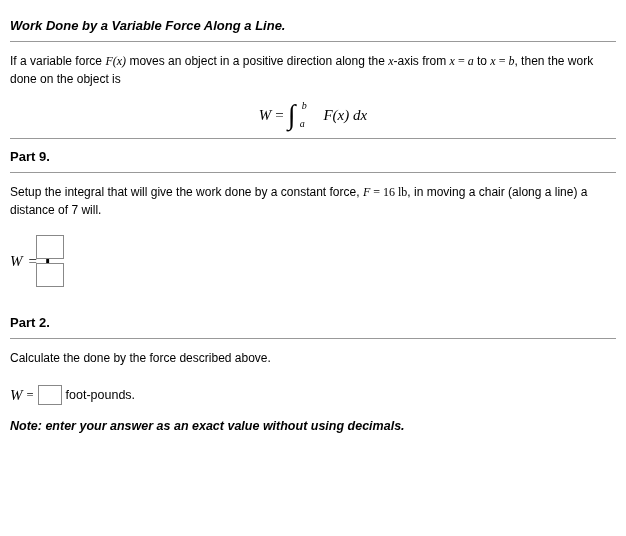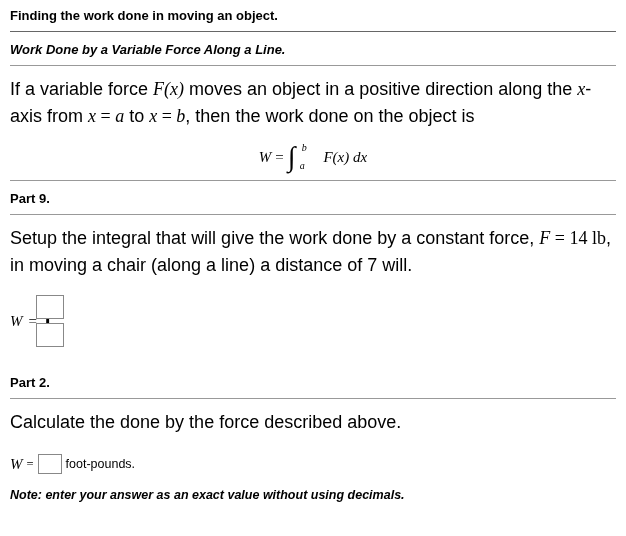--- a/index.html
+++ b/index.html
@@ -24,21 +24,21 @@
     font-weight: bold;
     font-size: 13px;
     padding-top: 10px;
     padding-bottom: 8px;
     border-bottom: 1px solid #999;
     font-style: italic;
   }
   .para {
     padding: 10px 0;
     line-height: 1.5;
-    font-size: 18px;
+    font-size: 12px;
   }
   .formula-center {
     text-align: center;
     padding: 6px 0 12px 0;
     font-family: "Times New Roman", serif;
     font-style: italic;
     font-size: 15px;
     border-bottom: 1px solid #999;
   }
   .formula-center .eq {
@@ -128,21 +128,20 @@
   }
   .answer-inline {
      display:inline-flex; align-items:center; gap:4px;
   }
 </style>
 </head>
 <body>
 
 <div class="container">
 
-  <div class="main-title">Finding the work done in moving an object.</div>
 
   <div class="section-title">Work Done by a Variable Force Along a Line.</div>
 
   <div class="para">
     <span>If a variable force </span><span class="mathvar">F(x)</span><span> moves an object in a positive direction along the </span><span class="mathvar">x</span><span>-axis from </span><span class="mathvar">x</span><span class="upright"> = </span><span class="mathvar">a</span><span> to </span><span class="mathvar">x</span><span class="upright"> = </span><span class="mathvar">b</span><span>, then the work done on the object is</span>
   </div>
 
   <div class="formula-center">
     <span class="eq">
       <span>W</span>
@@ -153,21 +152,21 @@
       </span>
       <span style="margin-left:24px;">
         <span>F</span><span>(x)</span><span> d</span><span>x</span>
       </span>
     </span>
   </div>
 
   <div class="part-head">Part 9.</div>
 
   <div class="para">
-    <span>Setup the integral that will give the work done by a constant force, </span><span class="mathvar">F</span><span class="upright"> = </span><span class="upright">14 lb</span><span>, in moving a chair (along a line) a distance of </span><span>7</span><span> will.</span>
+    <span>Setup the integral that will give the work done by a constant force, </span><span class="mathvar">F</span><span class="upright"> = </span><span class="upright">16 lb</span><span>, in moving a chair (along a line) a distance of </span><span>7</span><span> will.</span>
   </div>
 
   <div class="integral-block">
     <span class="W-eq">W</span>
     <span class="W-eq upright" style="font-style:normal;"> = </span>
     <span class="big-int">∫</span>
     <div class="limits-col">
       <input class="input-box" type="text" style="">
       <input class="input-box" type="text" style="">
     </div>

